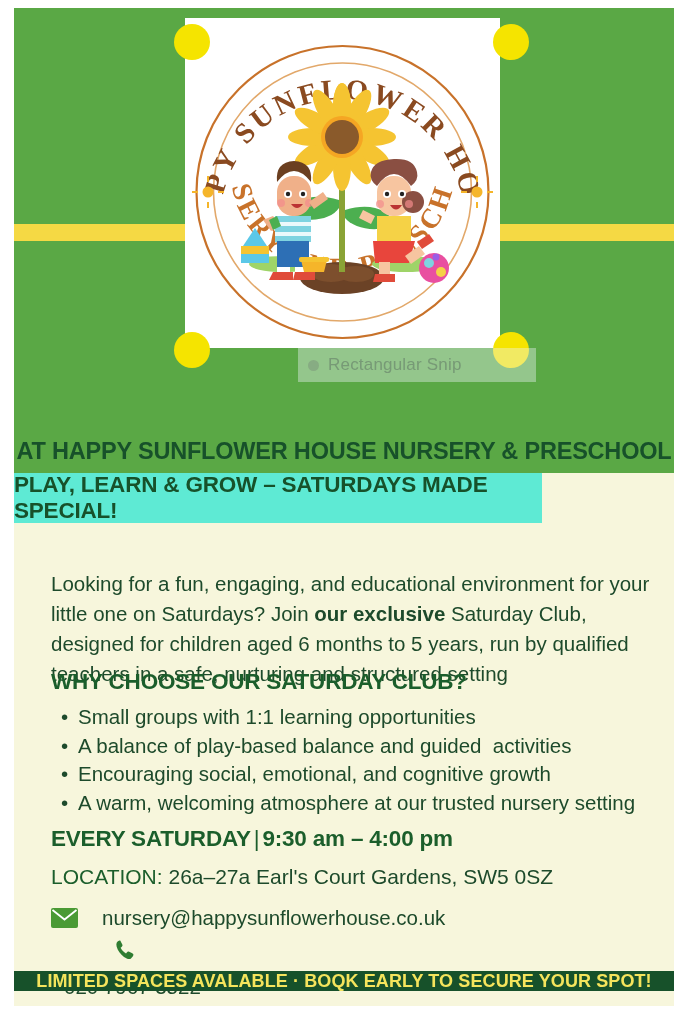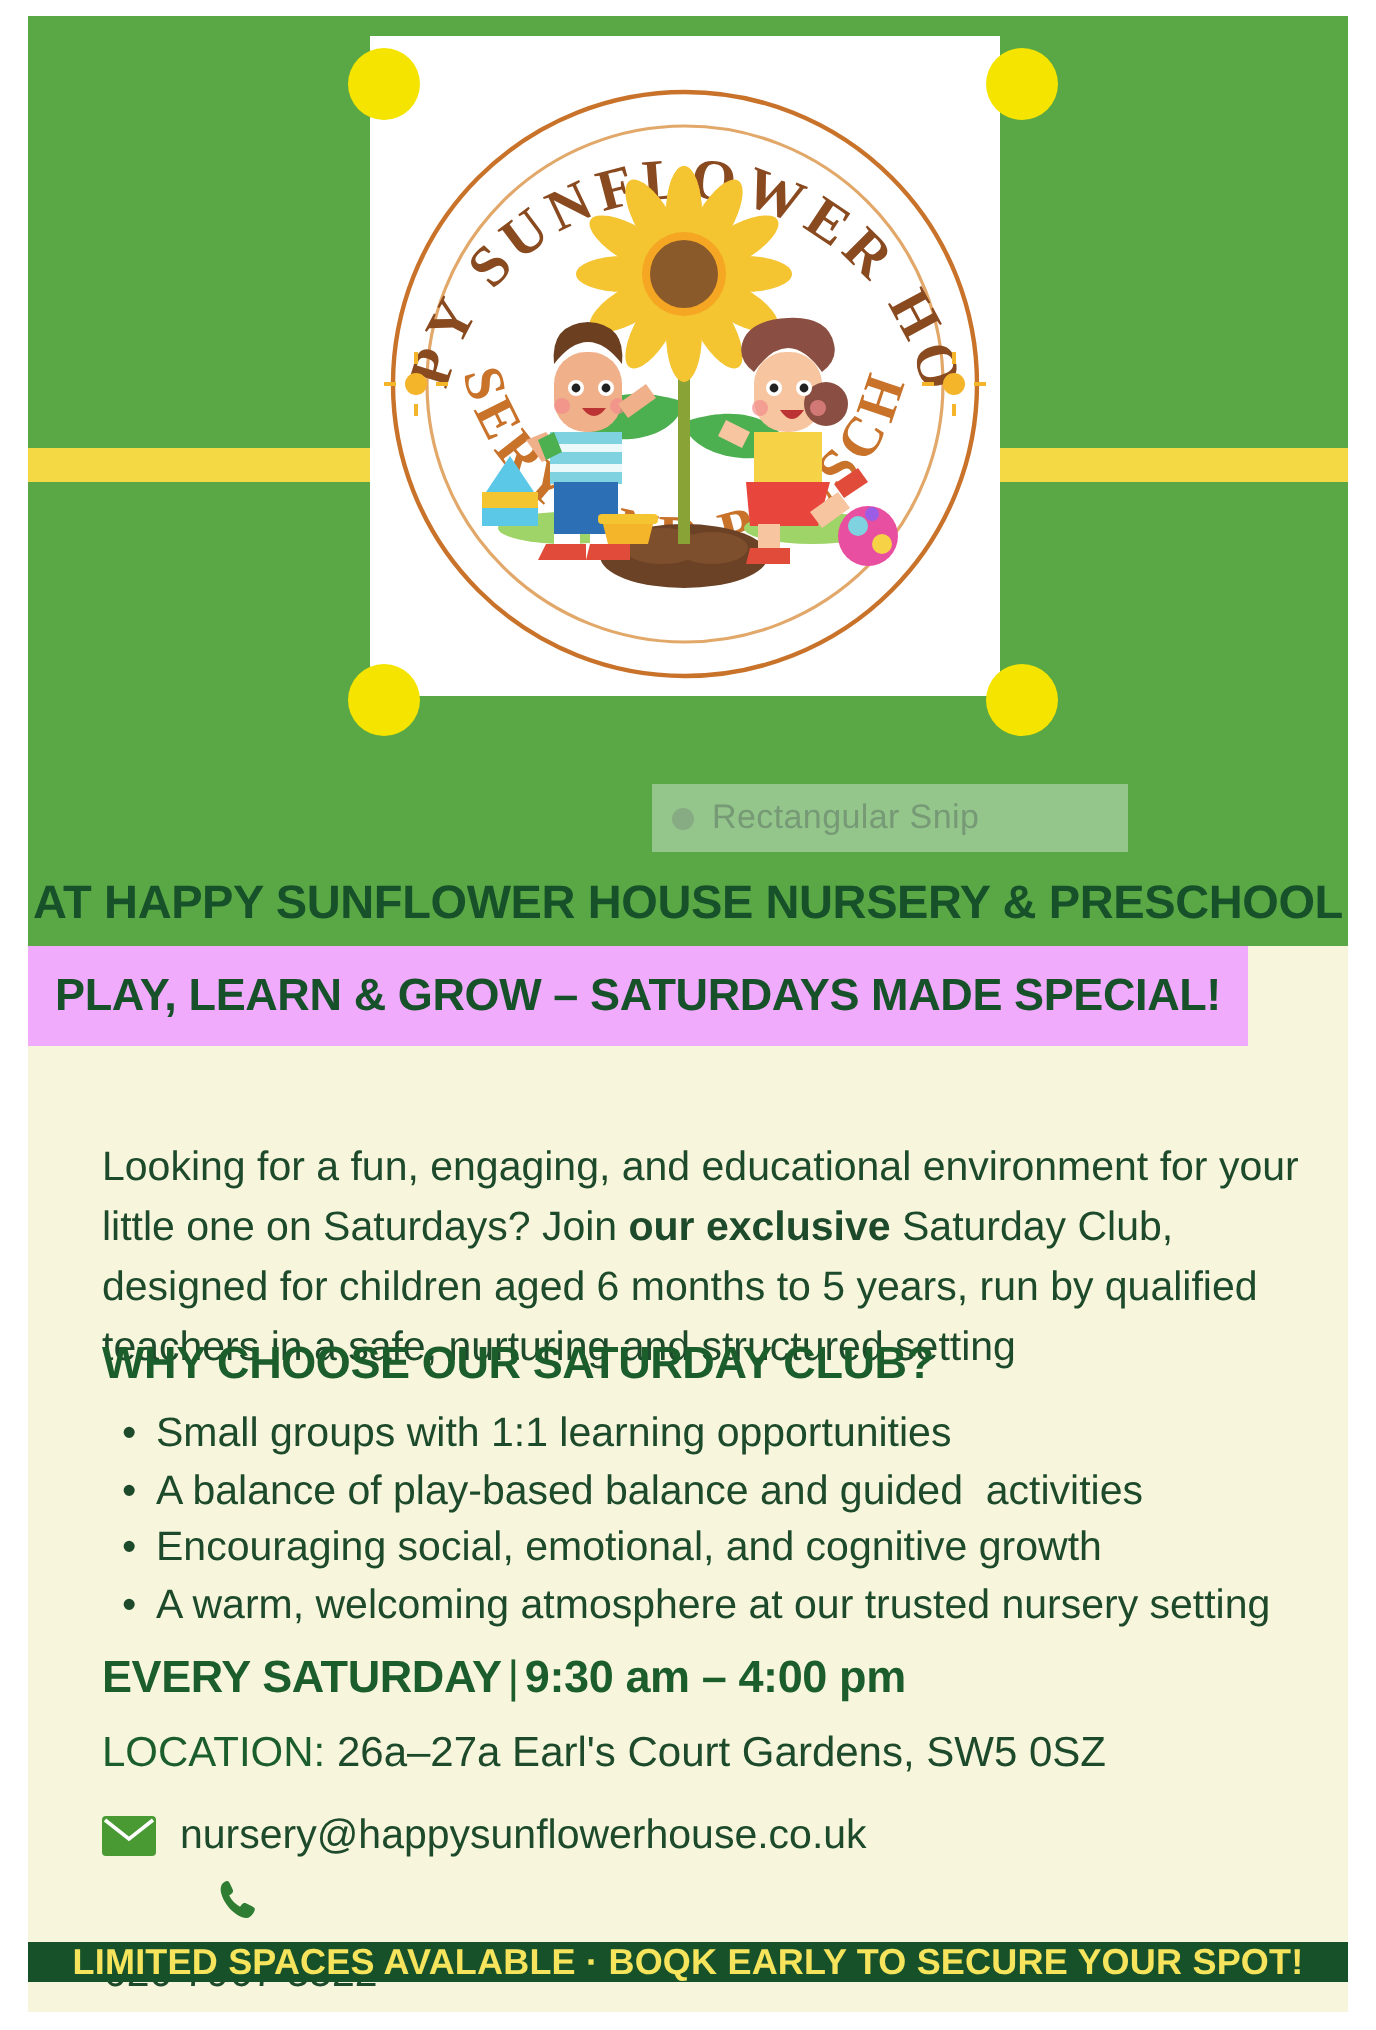--- a/index.html
+++ b/index.html
@@ -43,25 +43,24 @@
   .dot-br{left:479px;top:324px;}
 
   
   .logo-wrap{
     position:absolute;left:177px;top:16px;width:303px;height:318px;
   }
   .logo-svg{display:block;width:303px;height:318px;}
 
   
   .snip{
-    position:absolute;left:312px;top:340px;width:238px;height:34px;
+    position:absolute;left:284px;top:340px;width:238px;height:34px;
     background:rgba(236,242,248,0.40);
     display:flex;align-items:center;gap:9px;padding-left:10px;
     box-sizing:border-box;
-    margin-top:44px;
   }
   .snip-dot{
     width:11px;height:11px;border-radius:50%;
     background:rgba(120,140,120,0.45);flex:none;
   }
   .snip-label{
     font-size:17px;color:rgba(90,110,95,0.50);
     letter-spacing:.2px;white-space:nowrap;
   }
 
@@ -75,22 +74,22 @@
   }
   .subtitle{
     position:absolute;left:0;top:430px;width:660px;
     text-align:center;
     font-size:23.5px;font-weight:bold;color:#17512a;
     letter-spacing:-.2px;
   }
 
   
   .banner{
-    position:absolute;left:0;top:465px;width:610px;height:50px;
-    background:#f0abfc;
+    position:absolute;left:0;top:465px;width:528px;height:50px;
+    background:#5eead4;
     display:flex;align-items:center;justify-content:center;
   }
   .banner-text{
     font-size:22.5px;font-weight:bold;color:#17512a;letter-spacing:-.2px;
   }
 
   
   .body-area{
     position:absolute;left:0;top:515px;width:660px;height:441px;
     background:#f7f6dc;
@@ -128,21 +127,21 @@
   }
   .location .lbl{font-weight:normal;color:#1b5e2b;}
   .contact{
     position:absolute;left:37px;top:383px;
     display:flex;align-items:center;gap:12px;
   }
   .contact2{
     position:absolute;left:38px;top:415px;
     display:flex;align-items:center;gap:13px;flex-direction:column;
   }
-  .c-text{font-size:20.5px;color:#1d4a2b;}
+  .c-text{font-size:20.5px;color:#1d4a2b;margin-left:12px;}
   .ico{flex:none;display:block;}
 
   
   .footer{
     position:absolute;left:0;top:963px;width:660px;height:20px;
     background:#17512a;
     display:flex;align-items:center;justify-content:center;
   }
   .footer-text{
     font-size:18px;font-weight:bold;color:#f5e45c;letter-spacing:.1px;

